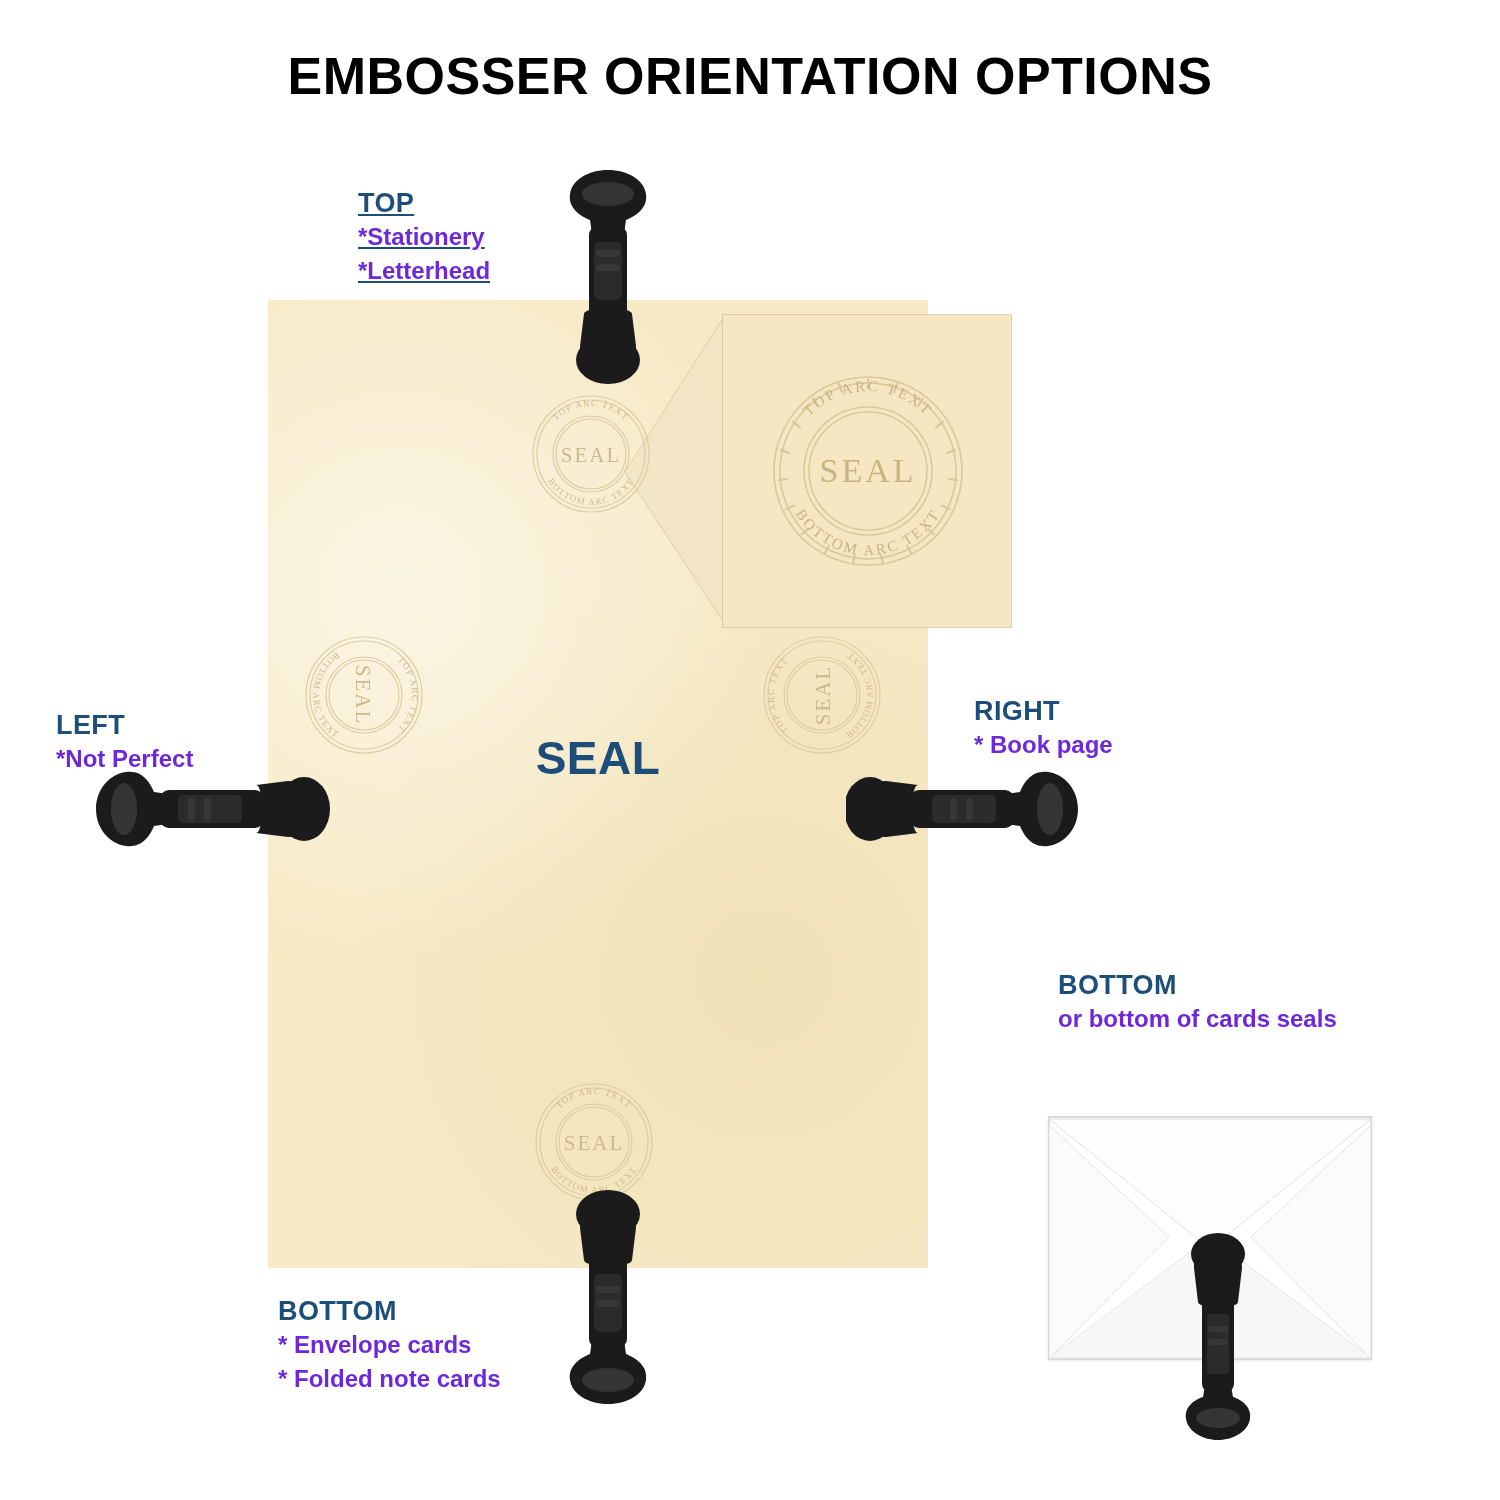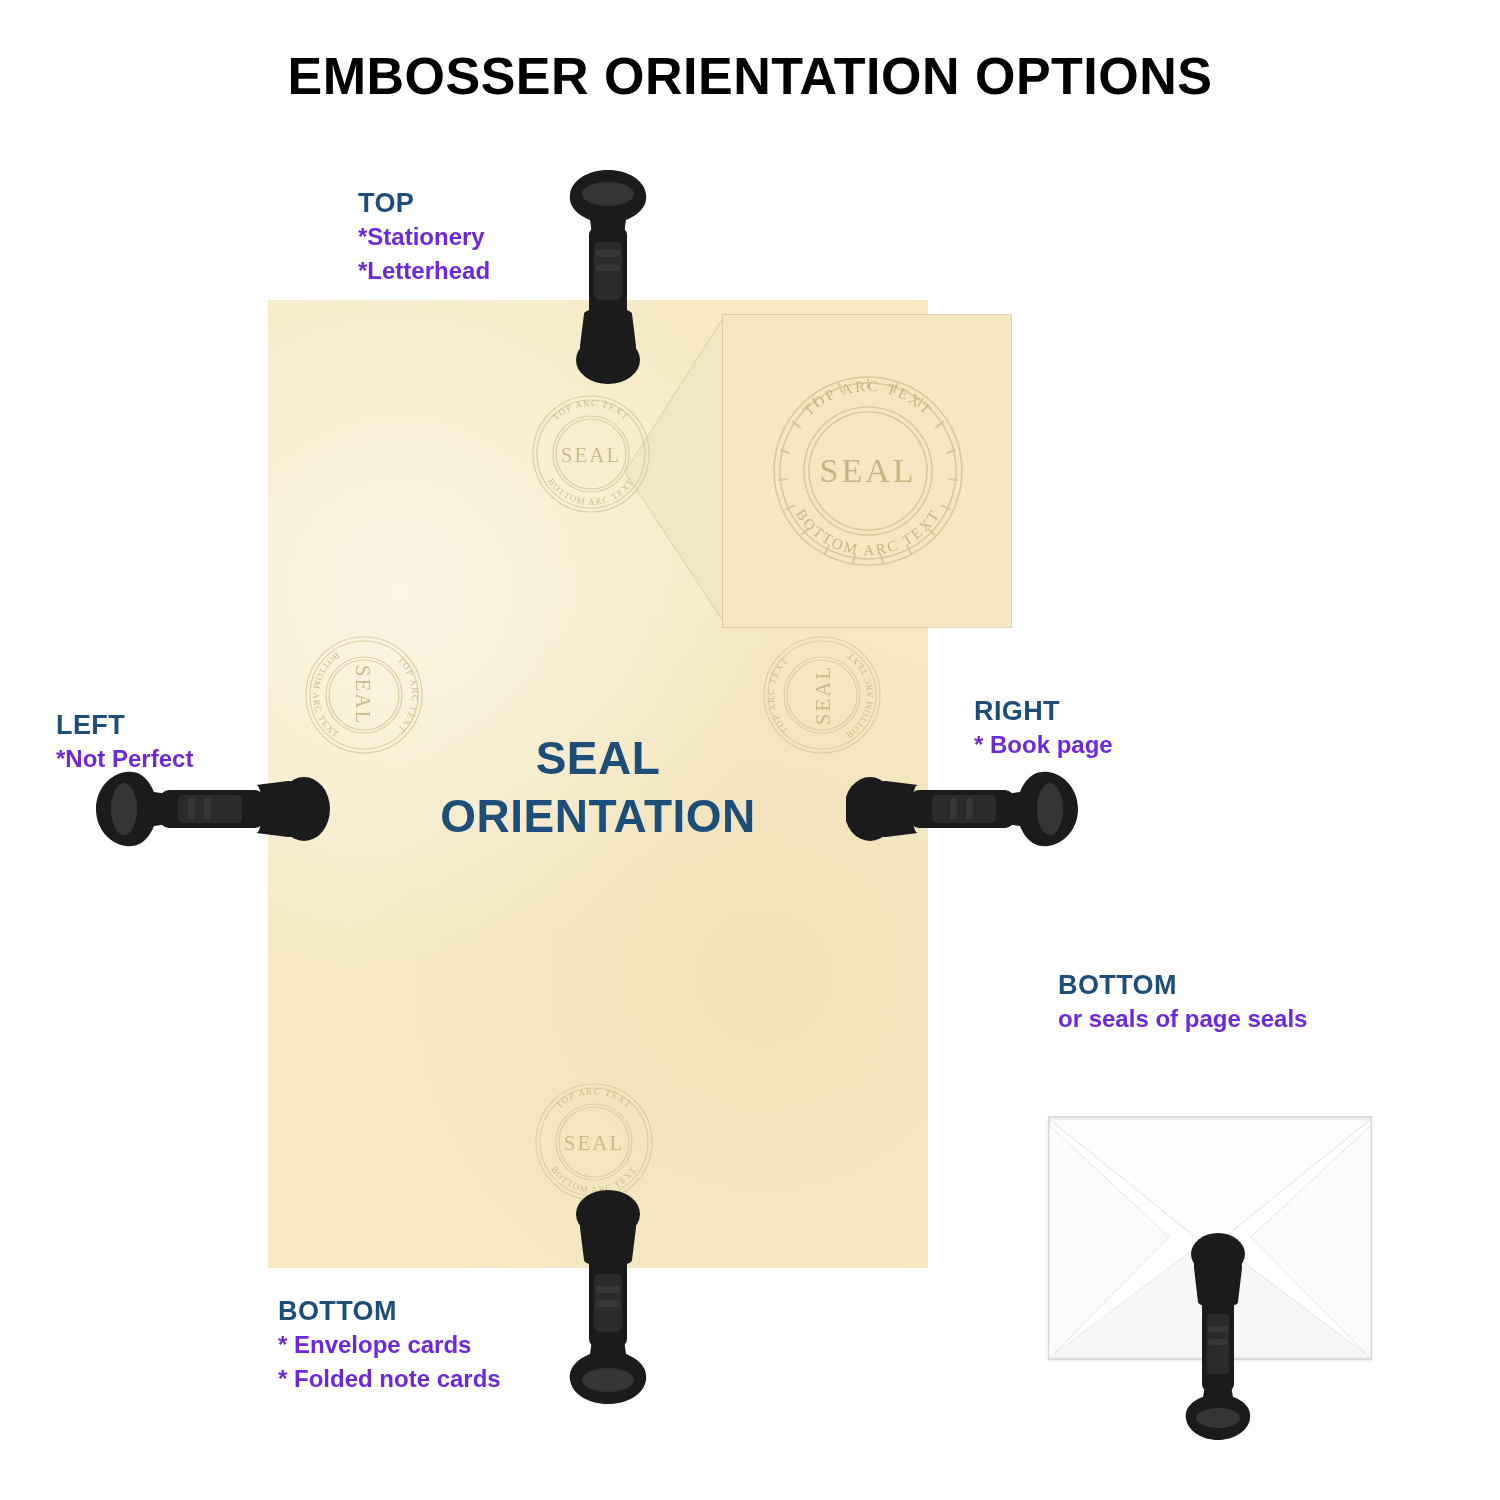--- a/index.html
+++ b/index.html
@@ -258,21 +258,20 @@
       </text>
       <text font-family="Liberation Serif, serif" font-size="9" letter-spacing="1.3" fill="#dcdcdc">
         <textPath href="#arcB5" startOffset="50%" text-anchor="middle">BOTTOM ARC TEXT</textPath>
       </text>
       <text x="67" y="78" text-anchor="middle" font-family="Liberation Serif, serif" font-size="21" letter-spacing="2" fill="#dcdcdc">SEAL</text>
     </svg>
   </div>
 
   <div class="paper-center">
     <div>SEAL</div>
-    <div>ORIENTATION</div>
   </div>
 
   <div class="envelope">
     <svg class="env-flap" viewBox="0 0 322 242">
       <rect x="0.5" y="0.5" width="321" height="241" fill="#ffffff" stroke="#dddddd"></rect>
       <path d="M0,242 L120,120 L0,8 Z" fill="#fbfbfb" stroke="#e3e3e3" stroke-width="1"></path>
       <path d="M322,242 L202,120 L322,8 Z" fill="#fbfbfb" stroke="#e3e3e3" stroke-width="1"></path>
       <path d="M0,2 L161,132 L322,2 Z" fill="#fdfdfd" stroke="#e0e0e0" stroke-width="1"></path>
       <path d="M0,241 L161,120 L322,241 Z" fill="#f7f7f7" stroke="#e6e6e6" stroke-width="1"></path>
     </svg>
@@ -356,21 +355,21 @@
         <ellipse cx="46" cy="38" rx="27" ry="21"></ellipse>
       </g>
       <g fill="#3a3a3a" opacity="0.85">
         <ellipse cx="46" cy="202" rx="22" ry="10"></ellipse>
         <rect x="36" y="110" width="20" height="6" rx="3"></rect>
         <rect x="36" y="123" width="20" height="6" rx="3"></rect>
       </g>
     </svg>
   </div>
 
-  <div class="label" style="left:358px;top:176px;">
+  <div class="label" style="left:358px;top:176px;text-decoration:underline;">
     <div class="head">TOP</div>
     <div class="sub">*Stationery</div>
     <div class="sub">*Letterhead</div>
   </div>
 
   <div class="label" style="left:56px;top:698px;">
     <div class="head">LEFT</div>
     <div class="sub">*Not Perfect</div>
   </div>
 
@@ -380,16 +379,16 @@
   </div>
 
   <div class="label" style="left:278px;top:1284px;">
     <div class="head">BOTTOM</div>
     <div class="sub">* Envelope cards</div>
     <div class="sub">* Folded note cards</div>
   </div>
 
   <div class="label" style="left:1058px;top:958px;">
     <div class="head">BOTTOM</div>
-    <div class="sub">or seals of page seals</div>
+    <div class="sub">or bottom of cards seals</div>
   </div>
 
 </div>
 
 </body></html>

